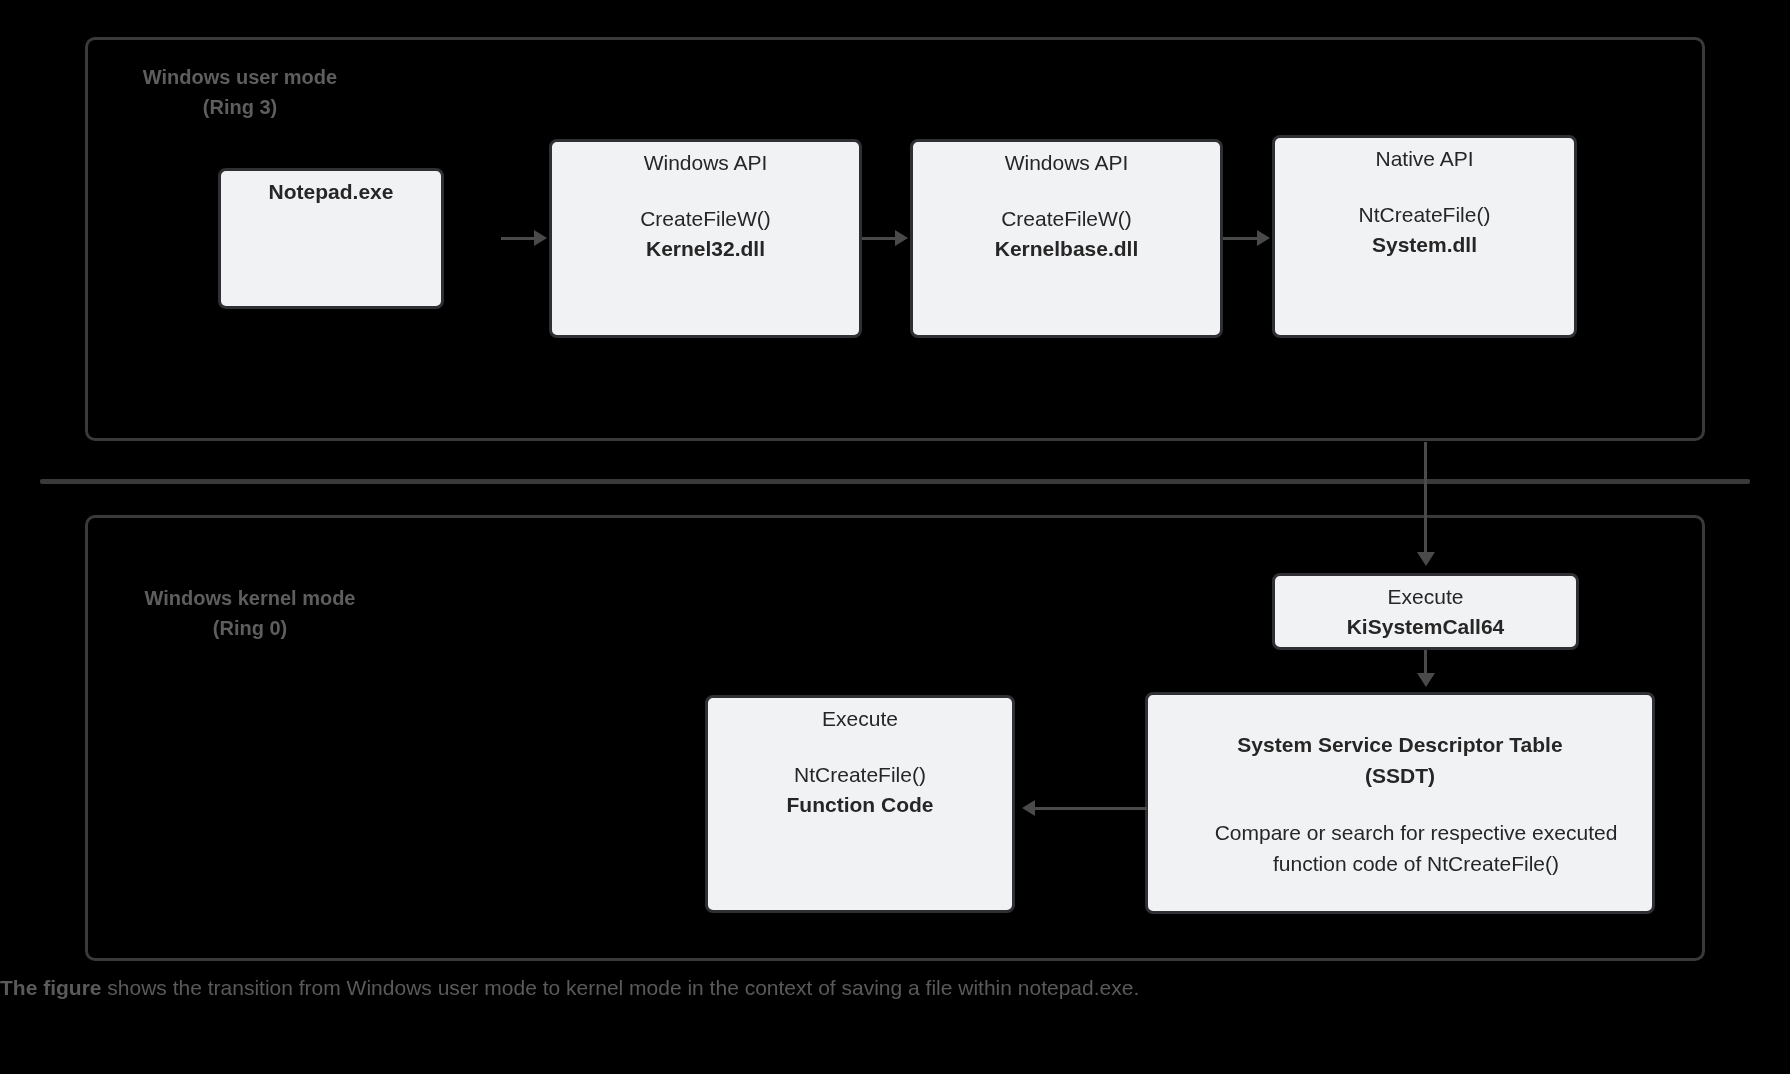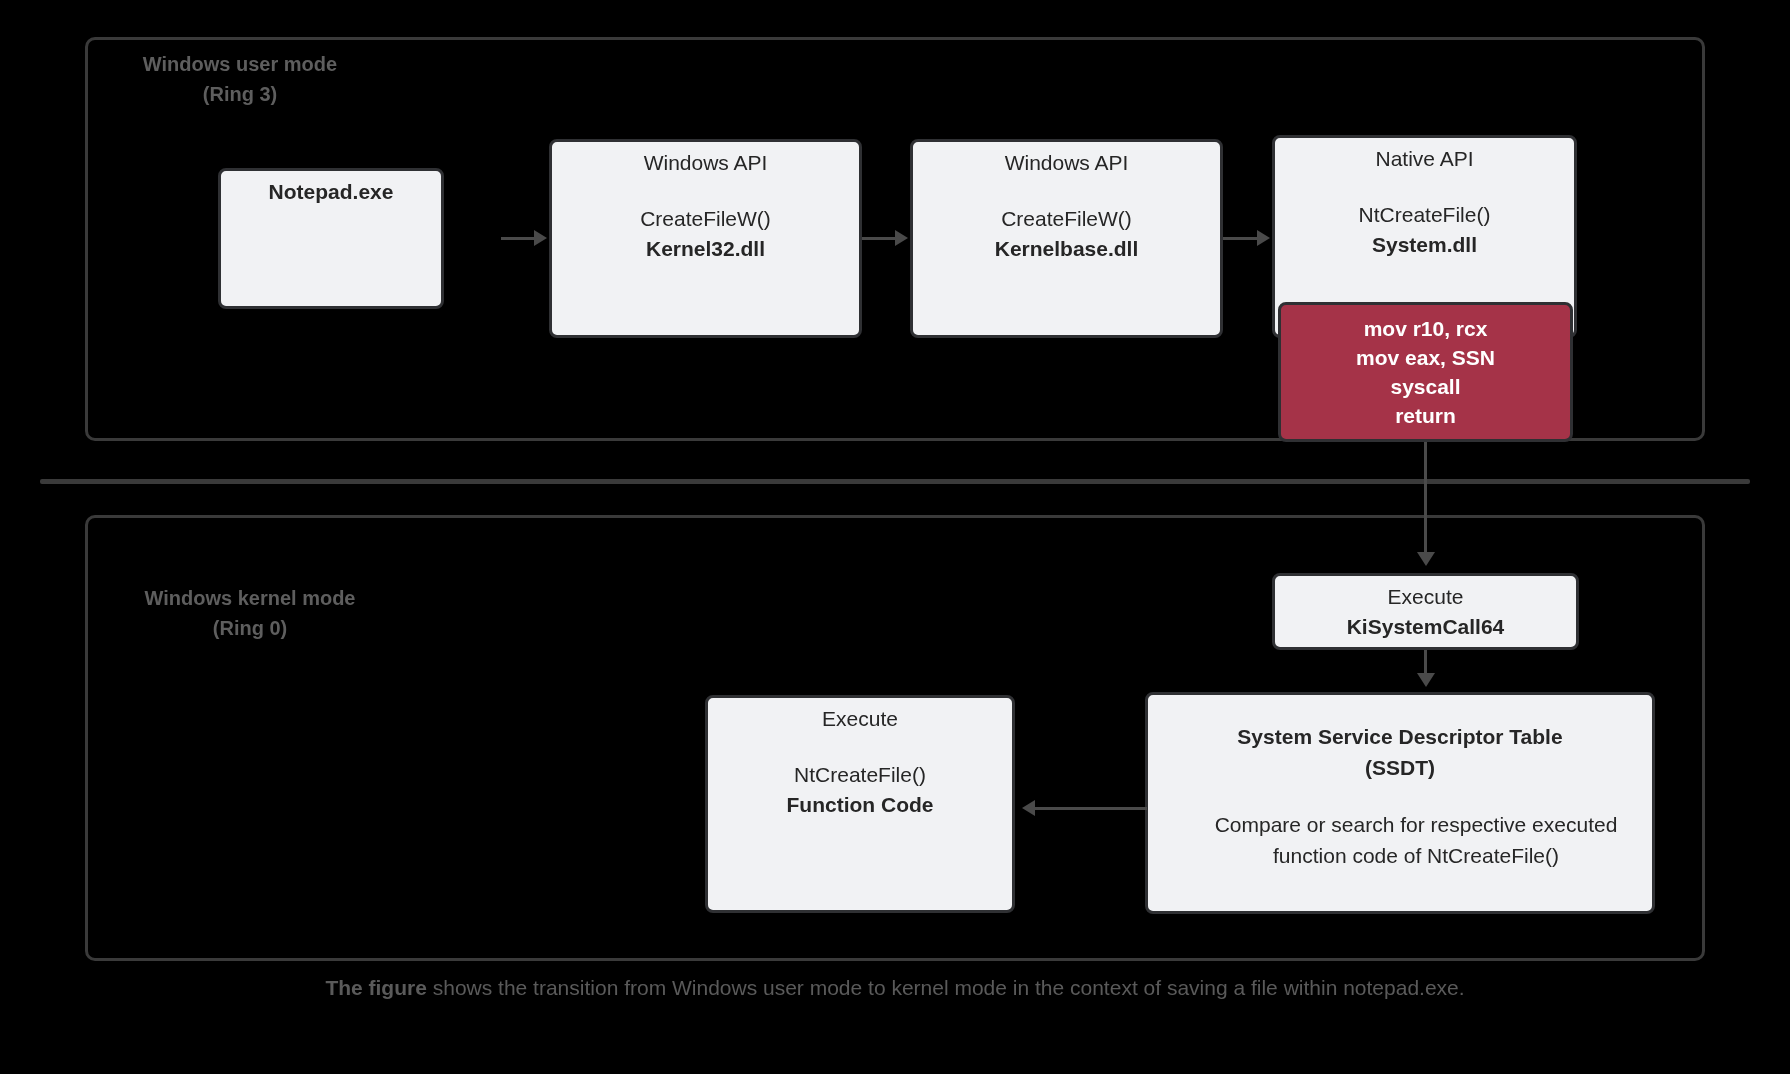--- a/index.html
+++ b/index.html
@@ -38,21 +38,21 @@
   .region-label {
     position: absolute;
     color: #5e5e5e;
     font-weight: bold;
     font-size: 20px;
     line-height: 30px;
     text-align: center;
     white-space: pre-line;
     pointer-events: none;
   }
-  #label-user   { left: 110px; top: 49px;  width: 260px; }
+  #label-user   { left: 110px; top: 62px;  width: 260px; }
   #label-kernel { left: 110px; top: 583px; width: 280px; }
 
   
   #mode-divider {
     position: absolute;
     left: 40px;
     top: 479px;
     width: 1710px;
     height: 5px;
     background: #3a3a3a;
@@ -97,21 +97,21 @@
     flex-direction: column;
     align-items: center;
     justify-content: center;
     color: #ffffff;
   }
   #node-syscall .line { font-size: 21px; line-height: 29px; font-weight: bold; white-space: nowrap; }
 
   
   #node-kisyscall  { left: 1272px; top: 573px; width: 307px; height: 77px; }
   #node-ssdt       { left: 1145px; top: 692px; width: 510px; height: 222px;
-                     justify-content: flex-start; padding-top: 26px; }
+                     justify-content: flex-start; padding-top: 34px; }
   #node-funccode   { left: 705px;  top: 695px; width: 310px; height: 218px; }
 
   #node-ssdt .line       { font-size: 21px; line-height: 31px; }
   #node-ssdt .wrapline   { white-space: normal; margin-left: 32px; }
 
   
   .conn { position: absolute; background: #4a4a4a; }
   .conn-h { height: 3px; }
   .conn-v { width: 3px; }
 
@@ -152,21 +152,21 @@
   #c5-head { left: 1417px; top: 673px; }
   
   #c6-line { left: 1035px; top: 807px; width: 112px; }
   #c6-head { left: 1022px; top: 800px; }
 
   
   #caption {
     position: absolute;
     left: 0; top: 974px;
     width: 1790px;
-    text-align: center;
+    text-align: left;
     color: #5a5a5a;
     font-size: 21px;
     line-height: 28px;
   }
   #caption .cap-strong { font-weight: bold; }
 </style>
 </head>
 <body>
 
 <div id="canvas">
@@ -193,26 +193,20 @@
     <div class="line bold">Kernelbase.dll</div>
   </div>
 
   <div class="node" id="node-ntdll">
     <div class="line">Native API</div>
     <div class="gap"></div>
     <div class="line">NtCreateFile()</div>
     <div class="line bold">System.dll</div>
   </div>
 
-  <div id="node-syscall">
-    <div class="line">mov r10, rcx</div>
-    <div class="line">mov eax, SSN</div>
-    <div class="line">syscall</div>
-    <div class="line">return</div>
-  </div>
 
   <div id="mode-divider"></div>
 
   <div class="region" id="region-kernel"></div>
   <div class="region-label" id="label-kernel">Windows kernel mode
 (Ring 0)</div>
 
   <div class="node" id="node-kisyscall">
     <div class="line">Execute</div>
     <div class="line bold">KiSystemCall64</div>

